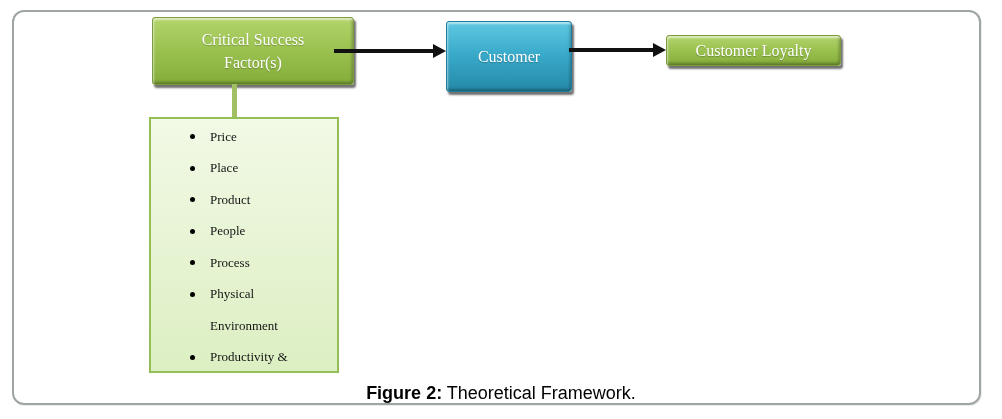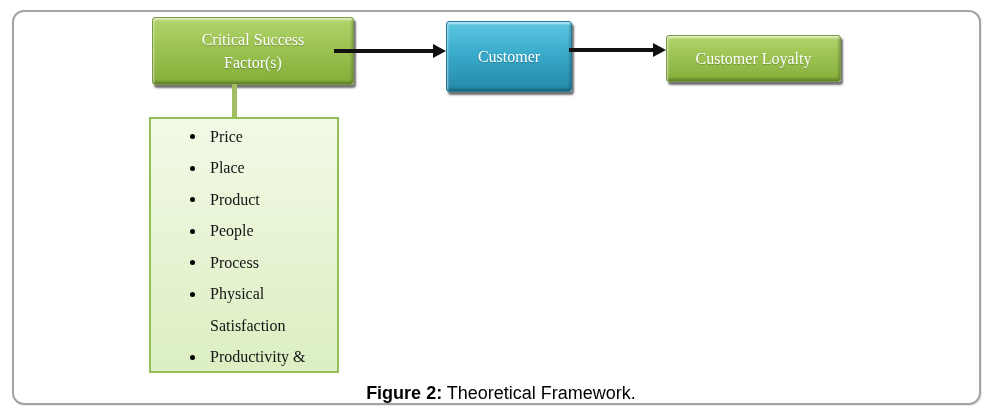--- a/index.html
+++ b/index.html
@@ -49,21 +49,21 @@
   .blue-box {
     background: linear-gradient(180deg, var(--blue-box-top, #5fc8e2) 0%, #3aabcb 45%, var(--blue-box-bottom, #2589a8) 100%);
     border: 1px solid #1f7d9c;
     box-shadow: 2px 3px 2px rgba(20,20,20,0.6),
                 inset 1px 2px 2px rgba(255,255,255,0.55),
                 inset -1px -2px 3px rgba(0,0,0,0.3);
   }
 
   .csf-box { left: 152px; top: 17px; width: 202px; height: 68px; }
   .sat-box { left: 446px; top: 21px; width: 126px; height: 71px; }
-  .loyalty-box { left: 666px; top: 35px; width: 175px; height: 47px; line-height: 29px; }
+  .loyalty-box { left: 666px; top: 35px; width: 175px; height: 31px; line-height: 29px; }
 
   .arrow-line {
     position: absolute;
     height: 4px;
     background: var(--arrow, #111111);
   }
   .arrow1-line { left: 334px; top: 49px; width: 101px; }
   .arrow2-line { left: 569px; top: 48px; width: 85px; }
 
   .arrowhead {
@@ -94,21 +94,21 @@
   .factors-list {
     position: absolute;
     left: 149px; top: 121px;
     width: 190px;
   }
 
   .factor-line {
     height: 31.5px;
     display: flex;
     align-items: center;
-    font-size: 16px;
+    font-size: 13px;
     color: #141414;
   }
   .bullet {
     width: 5px; height: 5px;
     border-radius: 50%;
     background: #000000;
     margin-left: 41px;
     margin-right: 15px;
     flex: none;
   }
@@ -172,21 +172,21 @@
     </div>
     <div class="factor-line">
       <span class="bullet"></span>
       <span>Process</span>
     </div>
     <div class="factor-line">
       <span class="bullet"></span>
       <span>Physical</span>
     </div>
     <div class="factor-line wrap-indent">
-      <span>Satisfaction</span>
+      <span>Environment</span>
     </div>
     <div class="factor-line">
       <span class="bullet"></span>
       <span>Productivity &amp;</span>
     </div>
   </div>
 
   <div class="caption">
     <b>Figure 2:</b><span> Theoretical Framework.</span>
   </div>

